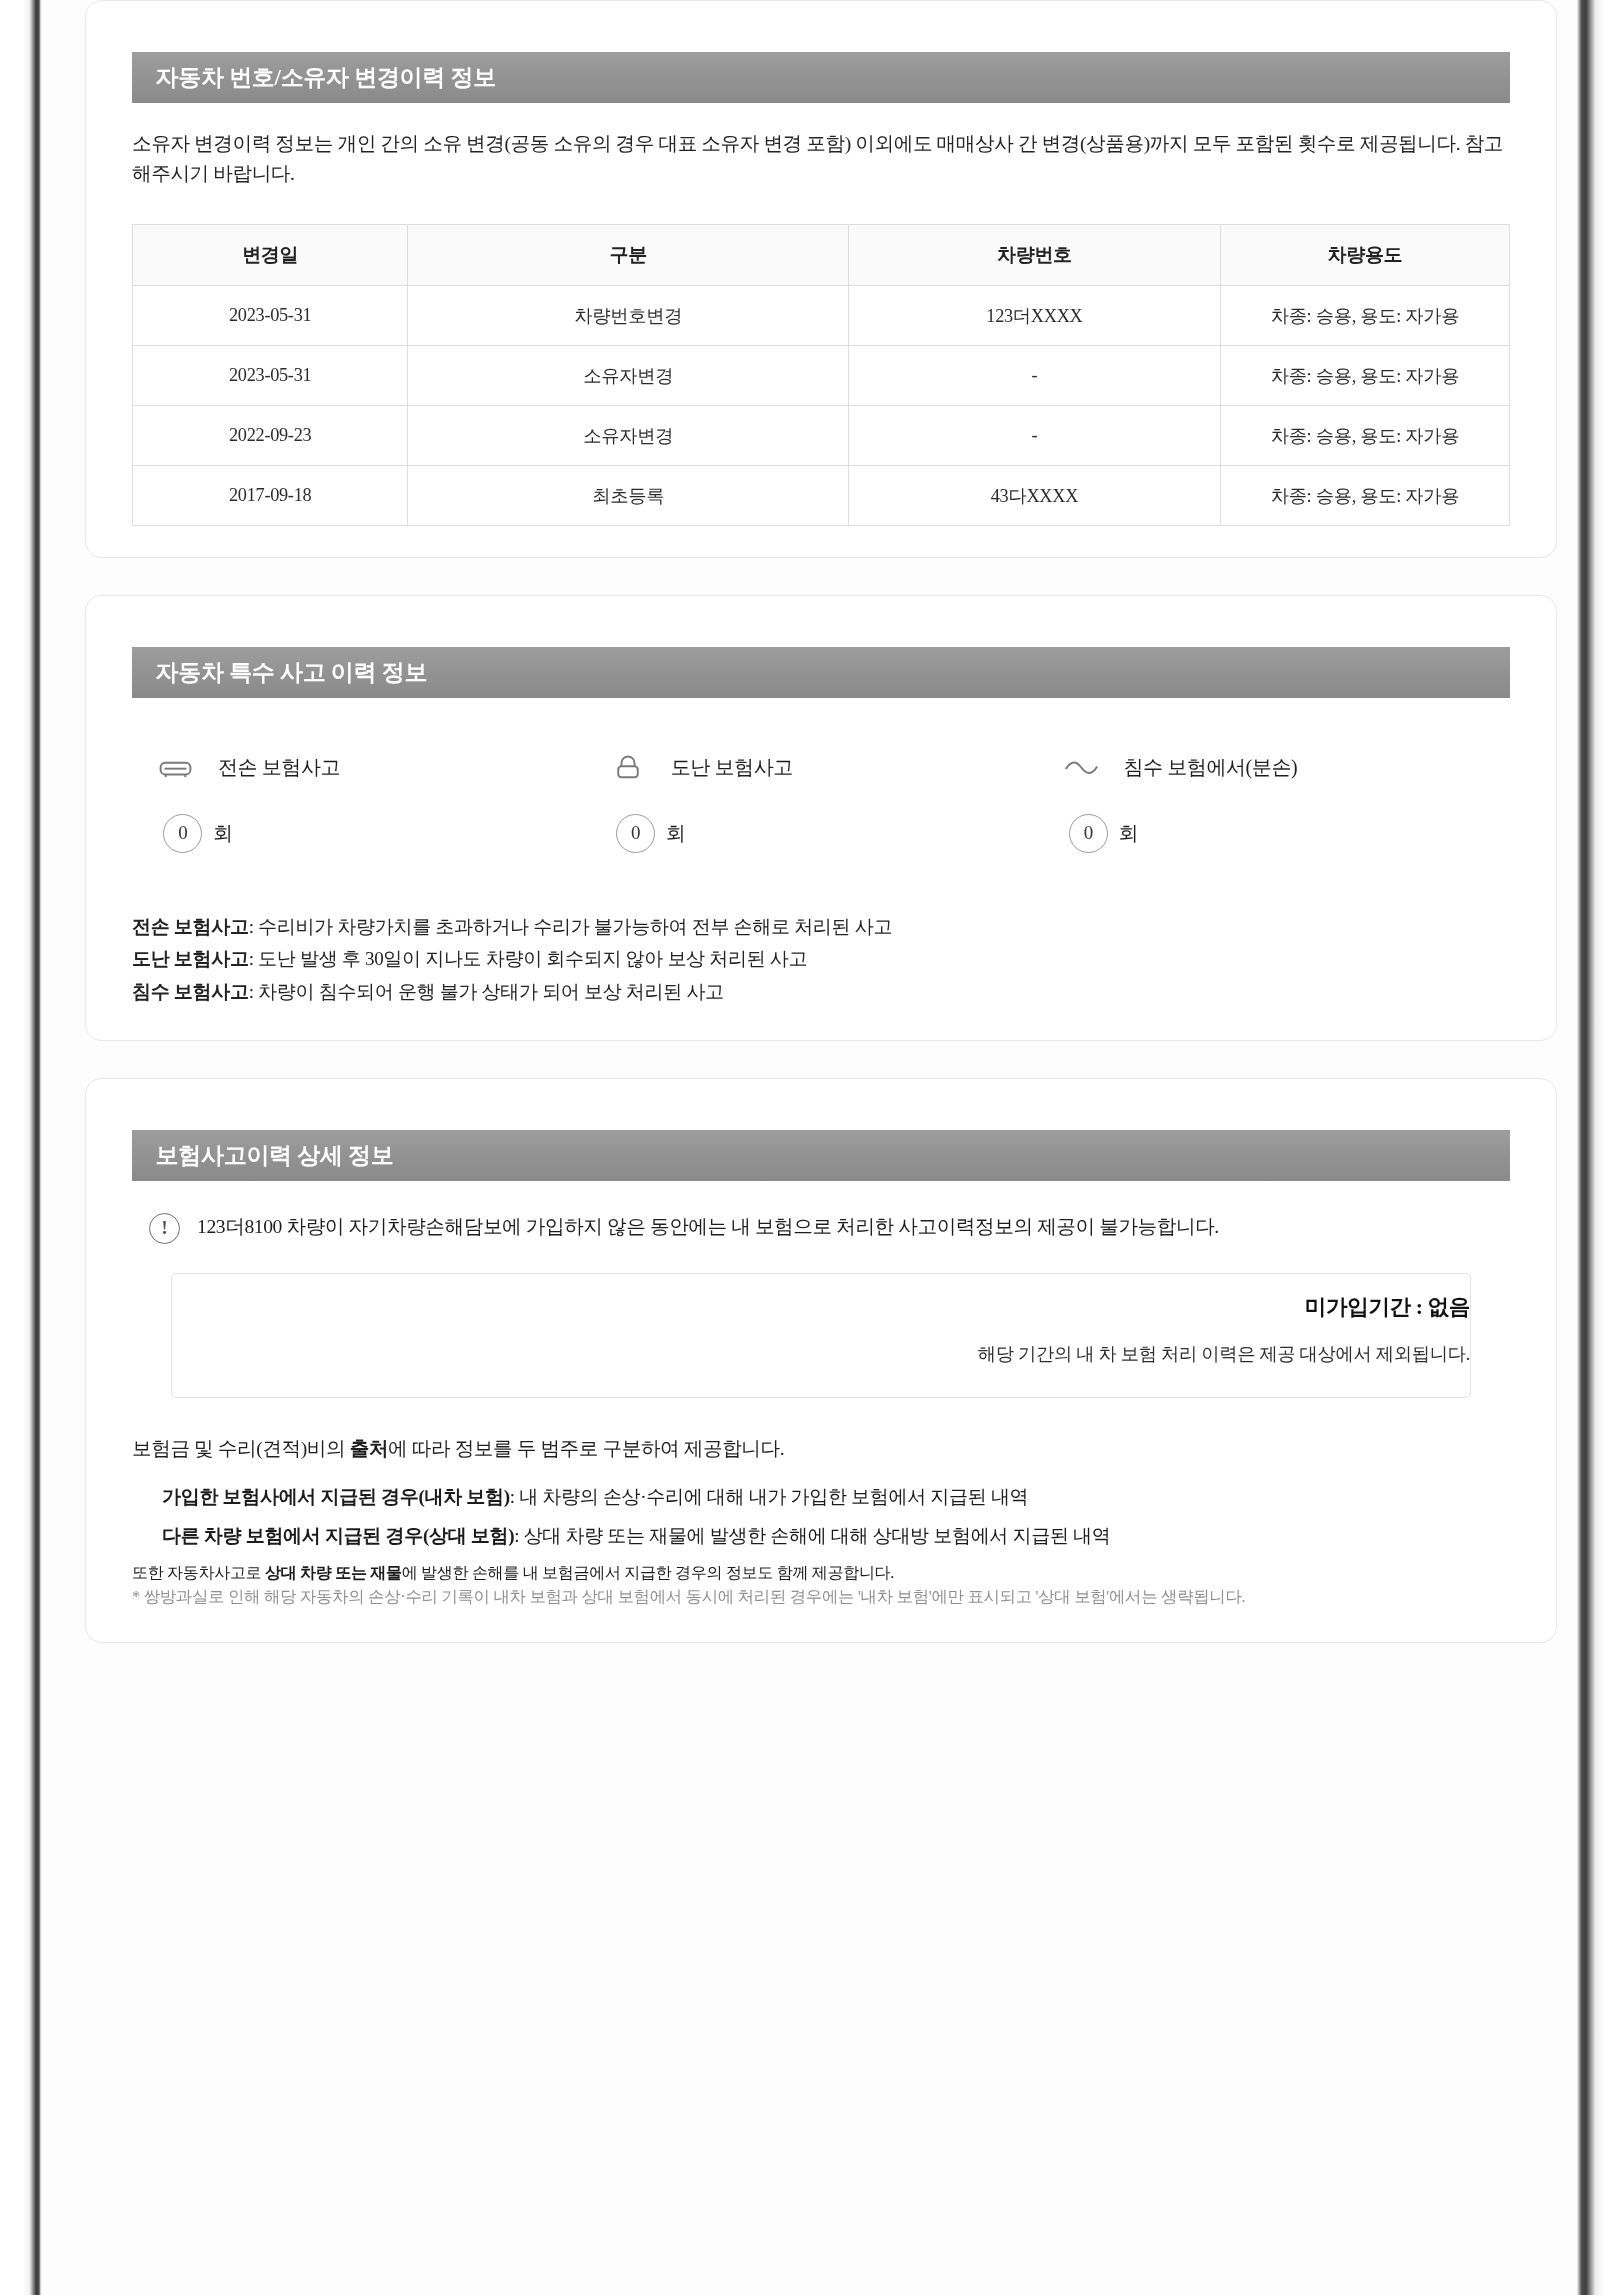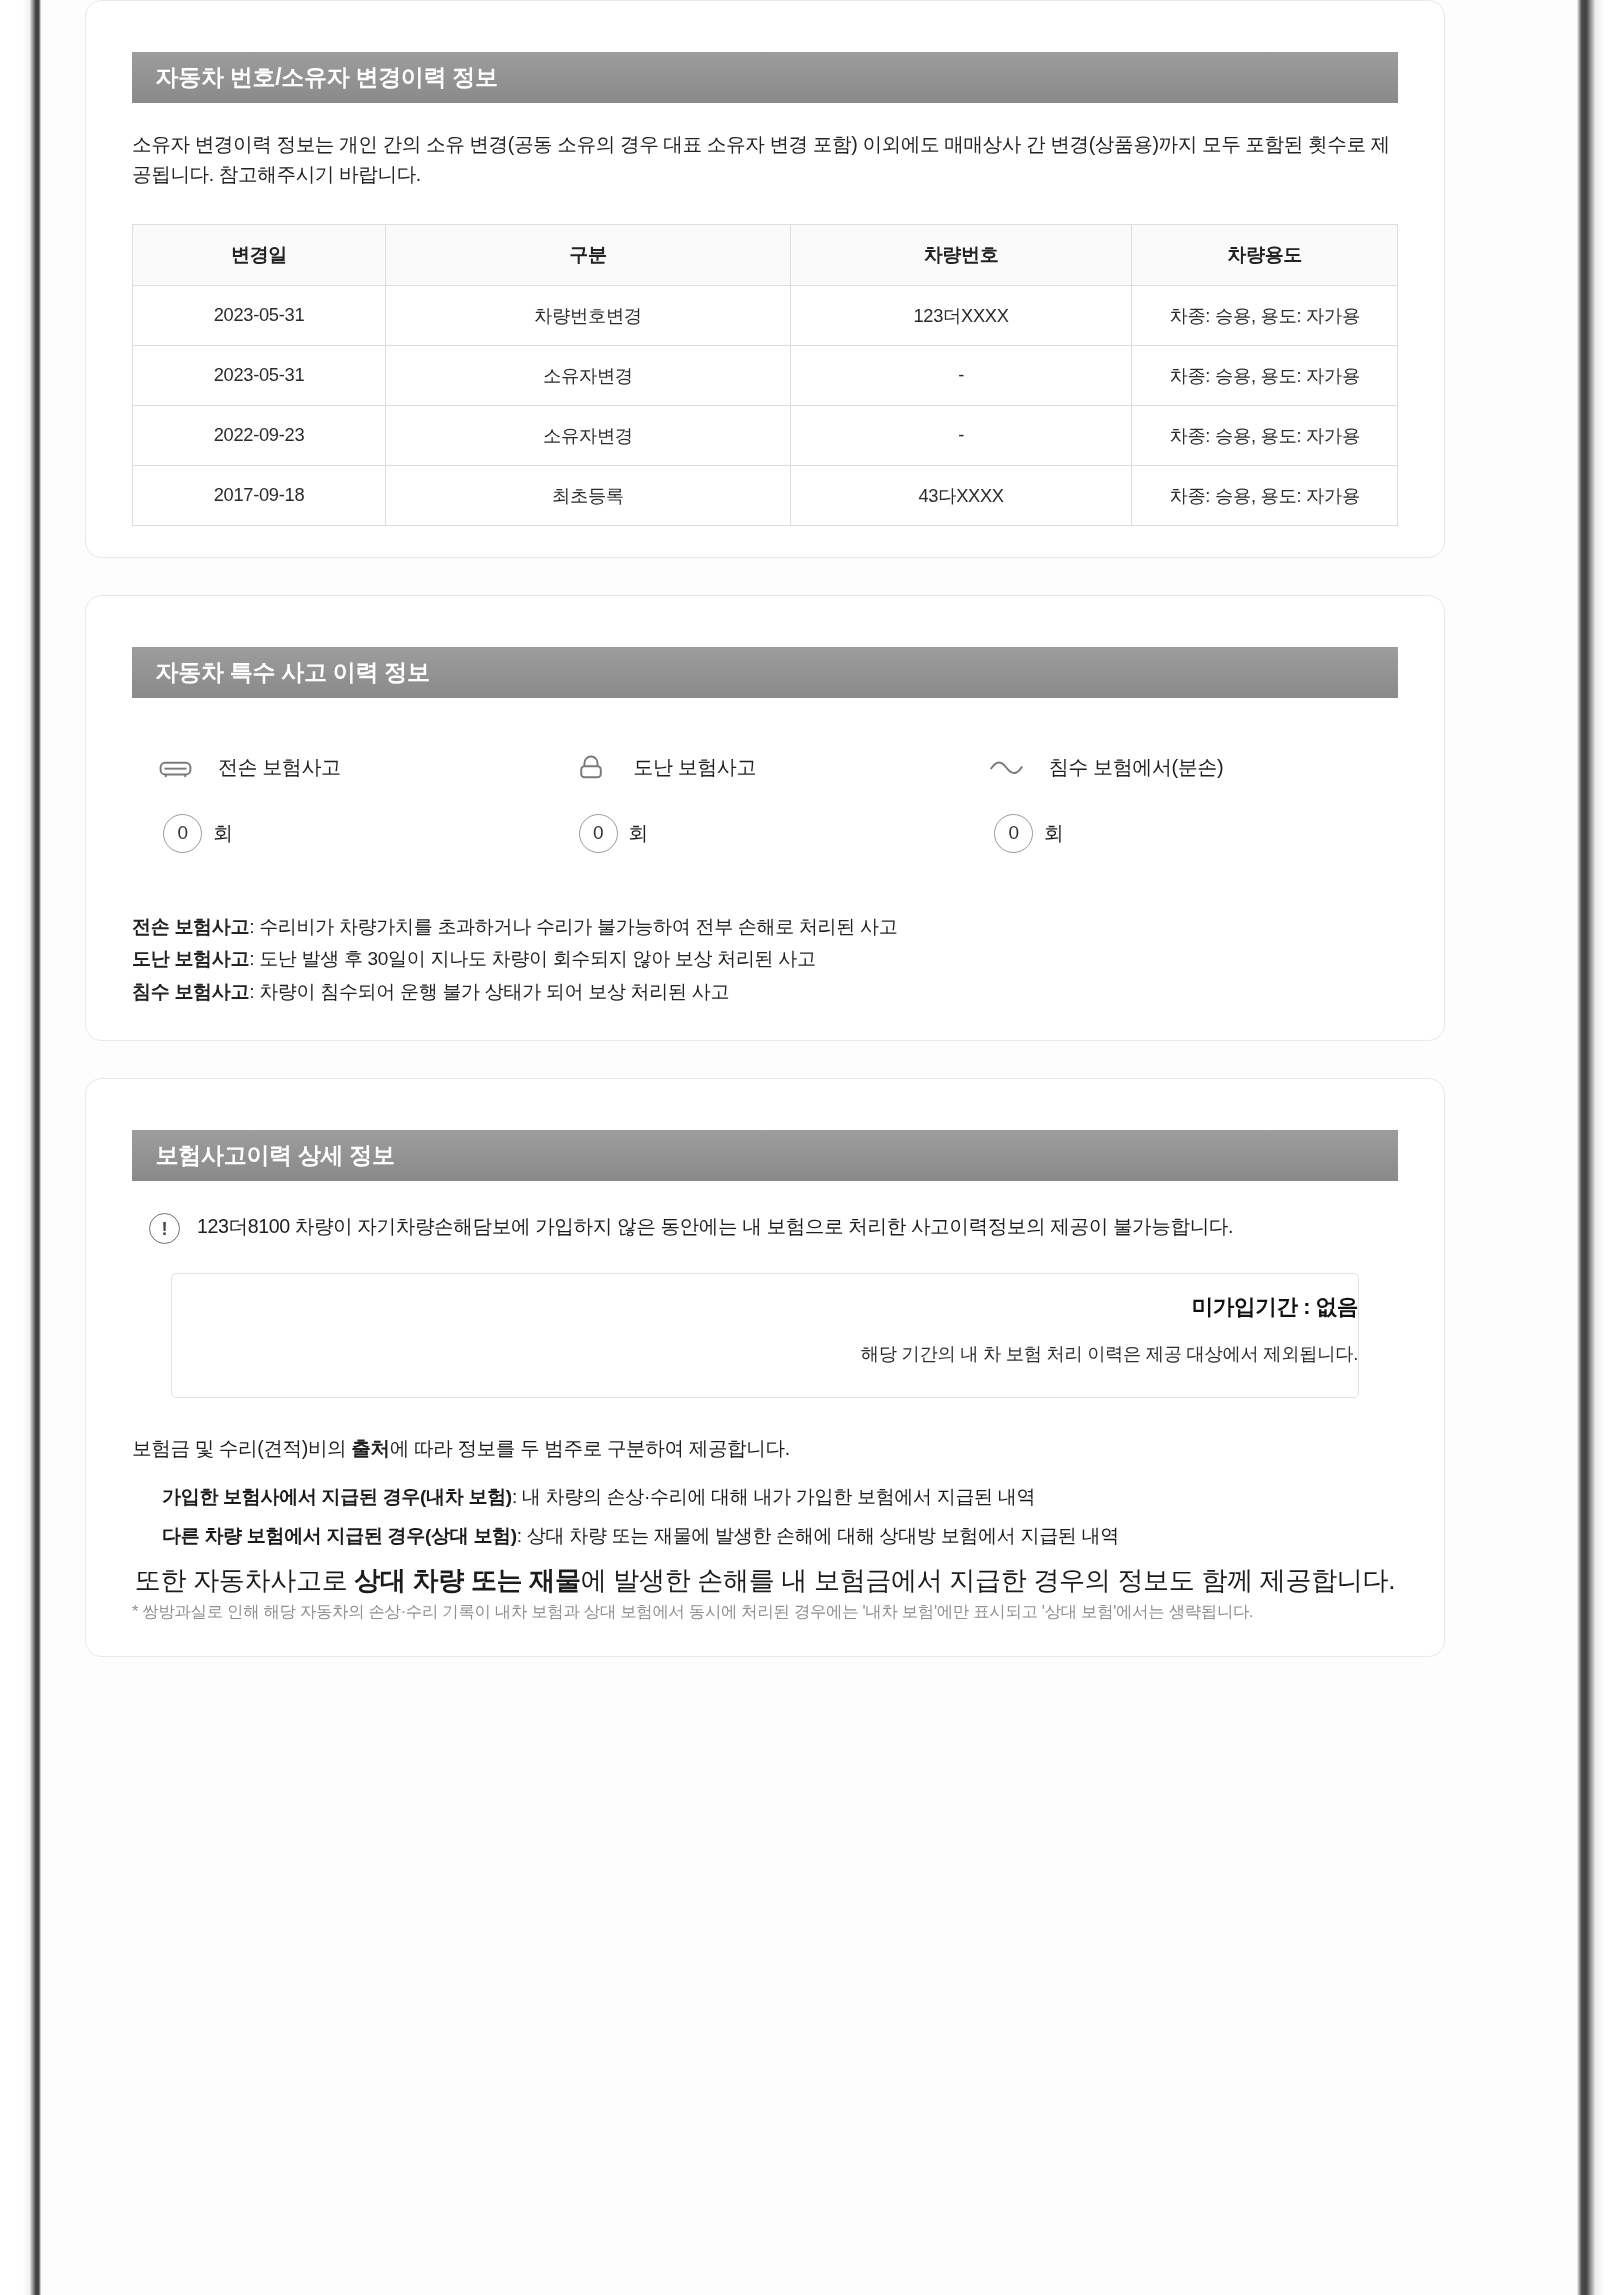--- a/index.html
+++ b/index.html
@@ -38,21 +38,22 @@
     right: 0;
     width: 46px;
     height: 100%;
     background: linear-gradient(270deg, #ffffff 0%, #ffffff 40%, #ededed 60%, #3f3f3f 80%, #4d4d4d 90%, #f7f7f7 100%);
   }
 
   .content {
     position: absolute;
     left: 85px;
     top: 0;
-    width: 1360px;
+    width: 1472px;
+    font-family: Liberation Serif, serif;
   }
 
   
   .card {
     background: #ffffff;
     border: 0.7px solid #e9e9e9;
     border-radius: 17px;
     box-shadow: 0 0 0 0.7px rgba(0,0,0,0.01);
     padding: 0 0 31px 0;
     margin-bottom: 37px;
@@ -239,23 +240,22 @@
     letter-spacing: -0.3px;
   }
   .indent-2 {
     margin-top: 13px;
     margin-left: 30px;
     font-size: 19px;
     letter-spacing: -0.3px;
   }
   .para-tight {
     margin-top: 14.4px;
-    font-size: 26px;
-    letter-spacing: -0.3px;
-    text-align: center;
+    font-size: 16px;
+    letter-spacing: -0.3px;
   }
   .footnote {
     font-size: 16.4px;
     line-height: 1.6;
     color: #8f8f8f;
     letter-spacing: -0.3px;
   }
 </style>
 </head>
 <body>

